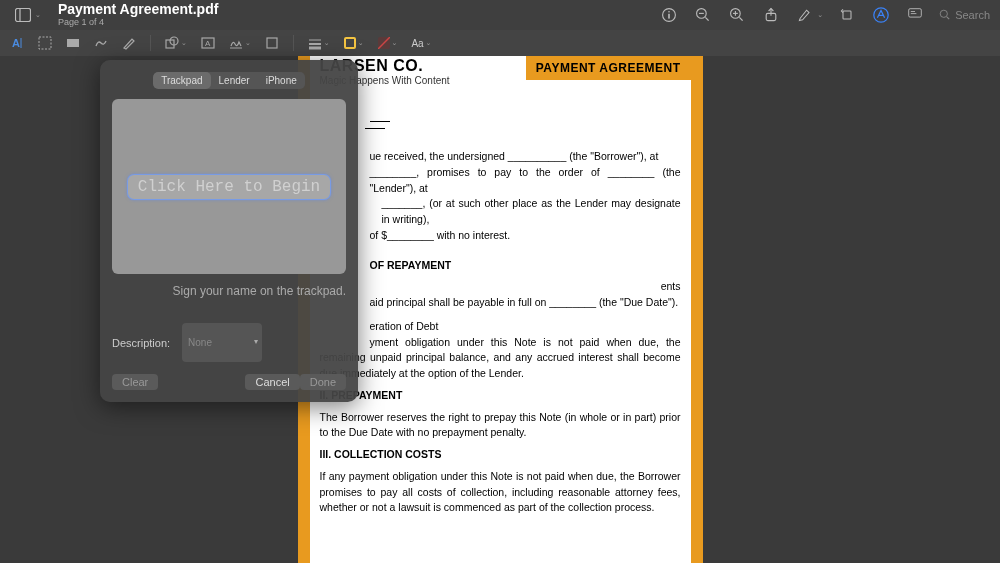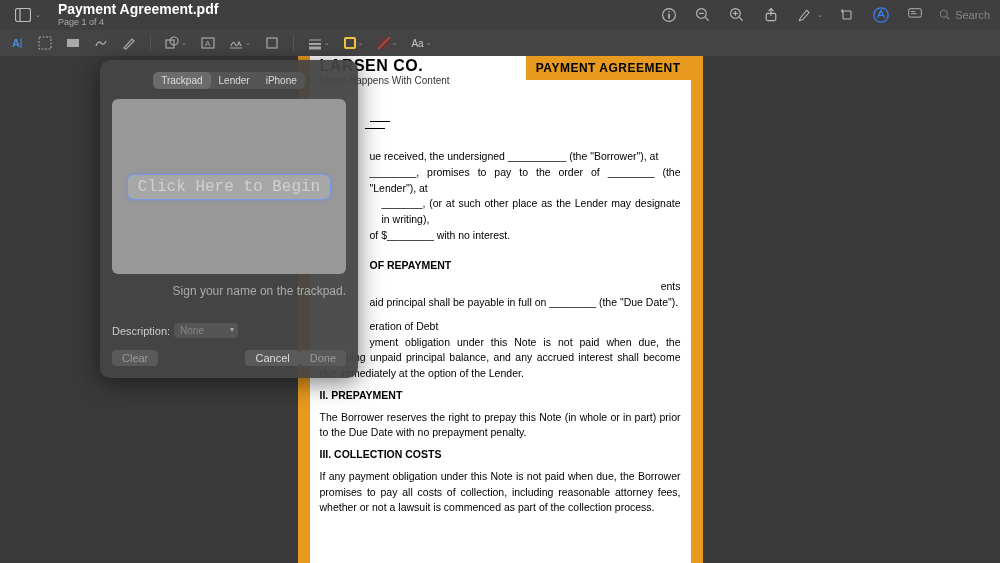--- a/index.html
+++ b/index.html
@@ -45,23 +45,23 @@
 .doc-body .section-h { font-weight: 700; margin-top: 6px;}
 
 
 .sig-popover { position: absolute; top: 60px; left: 100px; width: 258px; background: rgba(68,68,68,0.95); border-radius: 10px; padding: 12px; color: #ccc; box-shadow: 0 5px 25px rgba(0,0,0,0.5); font-size: 11px; z-index: 100; }
 .seg-control { display: flex; background: #555; border-radius: 5px; width: fit-content; margin: 0 auto 10px; overflow: hidden; }
 .seg-item { padding: 3px 8px; font-size: 10px; color: #ddd; }
 .seg-item.active { background: #6b6b6b; border-radius: 5px; }
 .sig-canvas { width: 100%; height: 175px; background: #989898; border-radius: 6px; display: flex; align-items: center; justify-content: center; }
 .sig-begin { background: rgba(255,255,255,0.15); border: 1px solid rgba(100,150,255,0.7); padding: 3px 10px; border-radius: 7px; color: #d0d0d0; font-size: 16px; box-shadow: 0 0 3px rgba(80,130,255,0.5); font-family: Liberation Mono, monospace;}
 .sig-hint { text-align: right; font-size: 12px; color: #aaa; margin-top: 10px; }
-.sig-desc-row { display: flex; align-items: center; gap: 4px; margin-top: 25px; }
+.sig-desc-row { display: flex; align-items: center; gap: 12px; margin-top: 25px; }
 .sig-desc-row label { font-size: 11px; color: #ccc; }
-.sig-select { background: #555; border: none; border-radius: 4px; padding: 2px 6px; color: #888; font-size: 10px; width: 64px; position: relative; }
+.sig-select { background: #555; border: none; border-radius: 4px; padding: 14px 6px; color: #888; font-size: 10px; width: 80px; position: relative; }
 .sig-select::after { content: '▾'; position: absolute; right: 4px; font-size: 8px; color: #aaa;}
 .sig-buttons { display: flex; justify-content: space-between; align-items: center; margin-top: 12px; }
 .sig-btn { background: #5a5a5a; border: none; border-radius: 4px; padding: 2px 10px; color: #999; font-size: 11px; }
 .sig-btn.cancel { color: #ddd; }
 .sig-right-btns { display: flex; }
 </style>
 </head>
 <body>
 
 <div class="top-toolbar">

